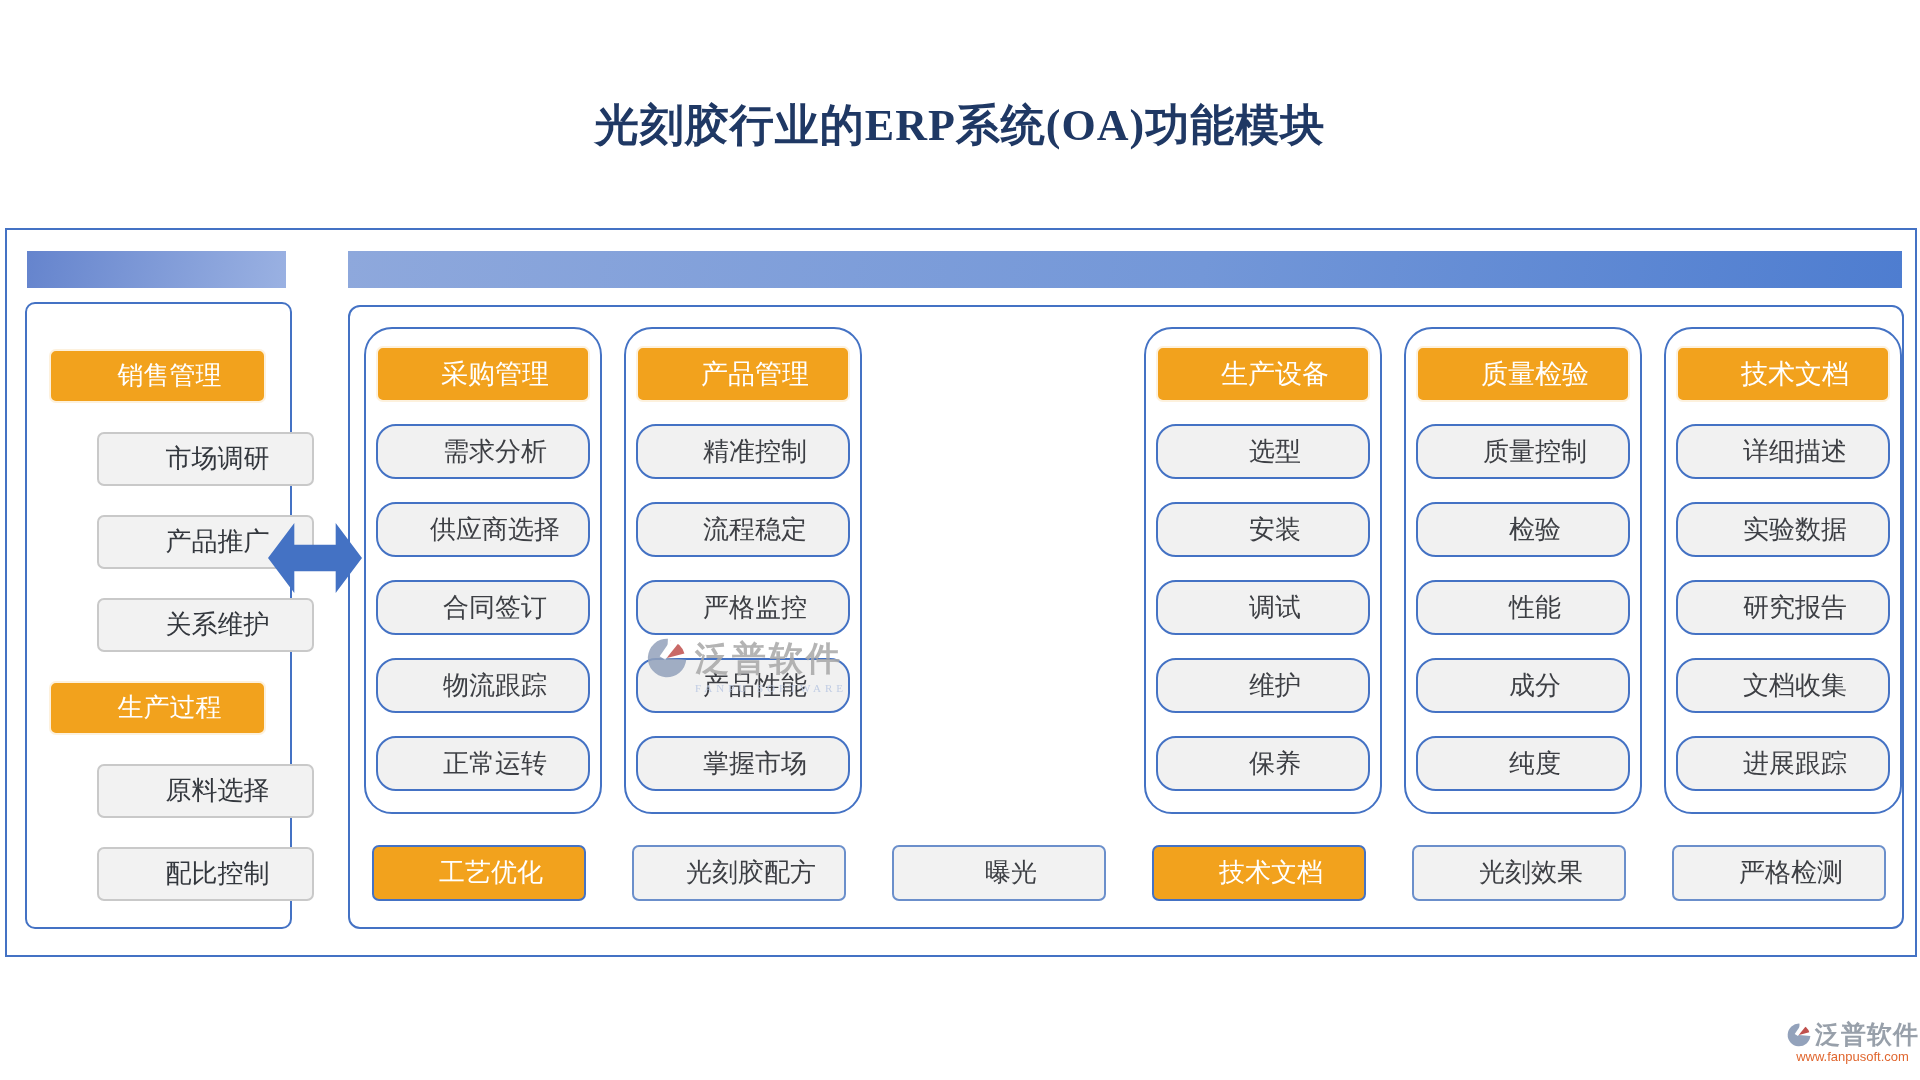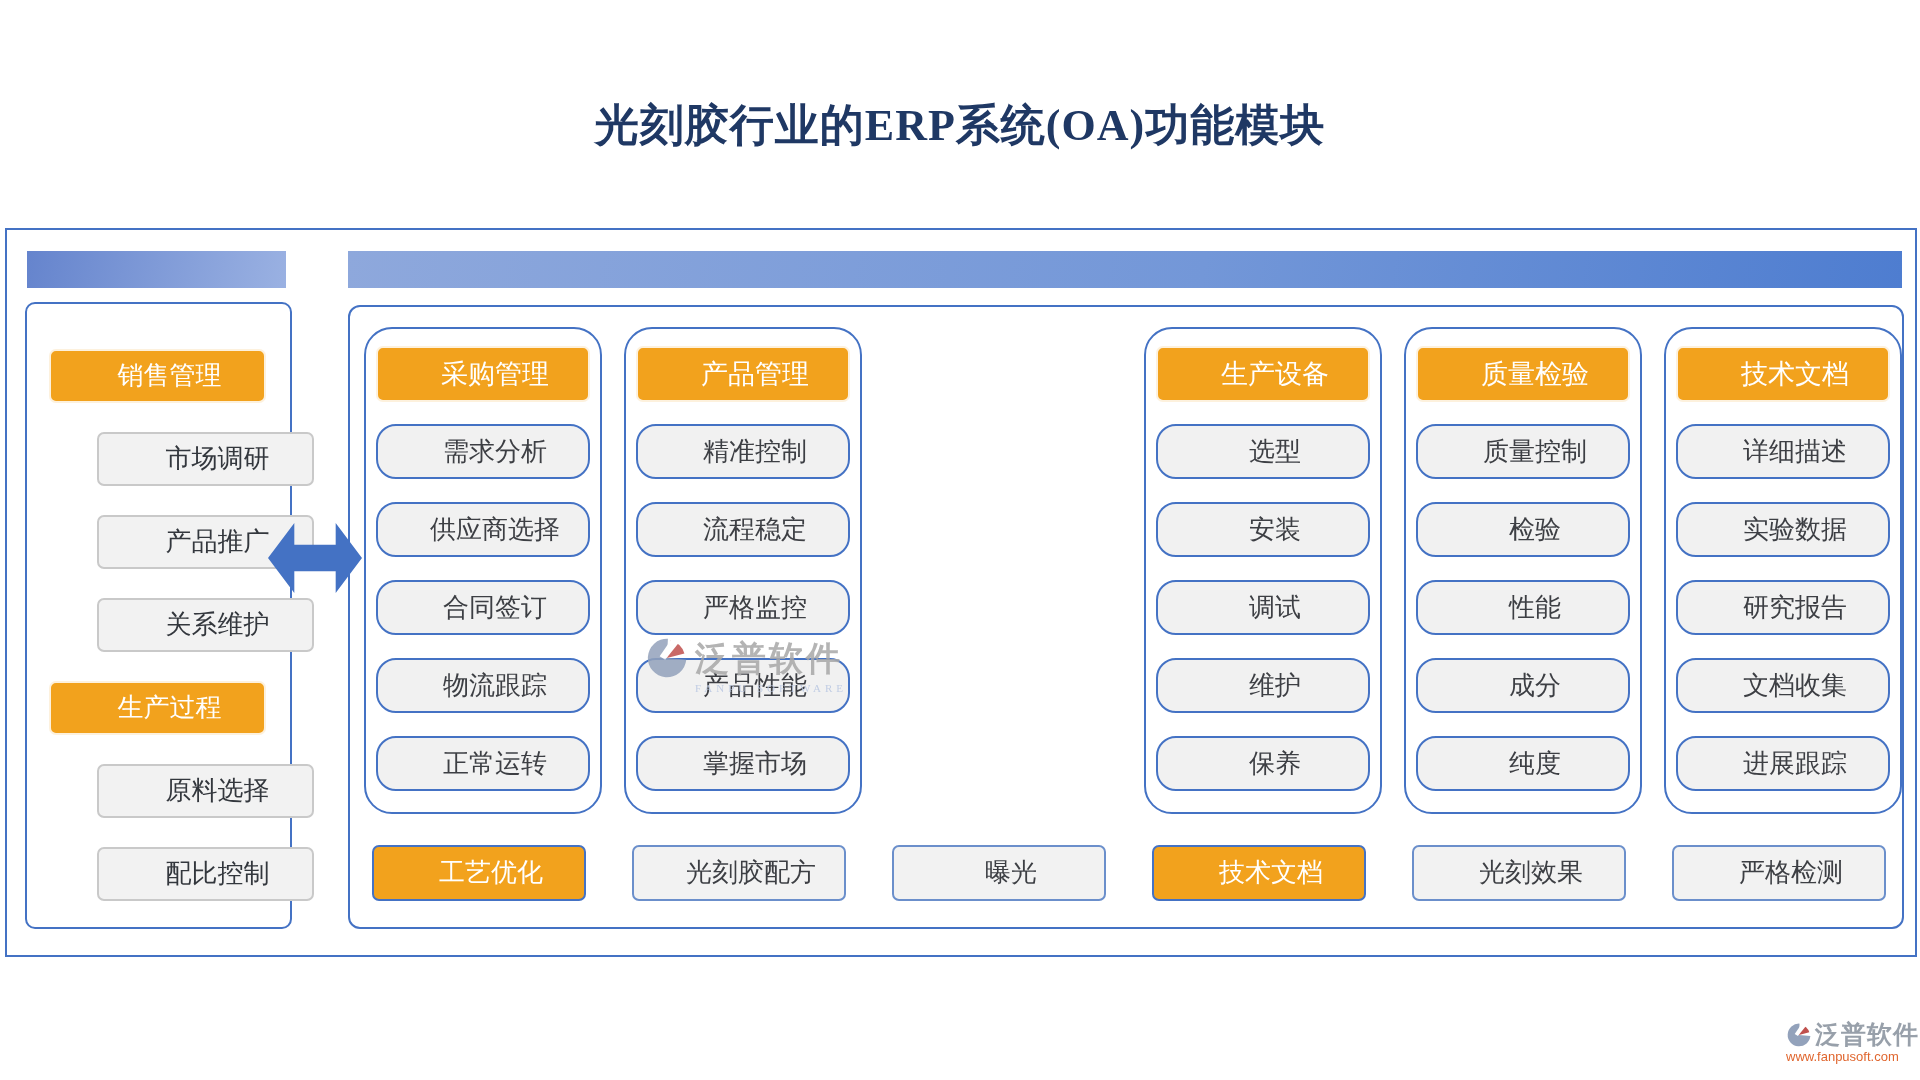--- a/index.html
+++ b/index.html
@@ -79,21 +79,21 @@
     z-index:6;opacity:.85;pointer-events:none;
   }
   .wm-center .wm-text{display:flex;flex-direction:column;}
   .wm-brand-lg{font-size:34px;font-weight:bold;color:#a8a8a8;letter-spacing:3px;}
   .wm-sub{font-size:11px;color:#b9c7e2;letter-spacing:4px;margin-top:0px;}
   .wm-corner{
     position:absolute;left:1786px;top:1018px;z-index:6;pointer-events:none;
   }
   .wm-corner .row{display:flex;align-items:center;gap:3px;}
   .wm-brand-sm{font-size:25px;font-weight:bold;color:#98a0aa;letter-spacing:1px;}
-  .wm-url{font-size:13px;color:#e0662e;margin-top:-2px;font-family:"Liberation Sans",sans-serif;}
+  .wm-url{font-size:13px;color:#e0662e;margin-top:-2px;text-align:center;font-family:"Liberation Sans",sans-serif;}
   .logo{display:block;}
 </style>
 </head>
 <body>
 
 <div class="page-title">光刻胶行业的ERP系统(OA)功能模块</div>
 
 <div class="outer-frame"></div>
 
 <div class="grad-bar left"></div>

